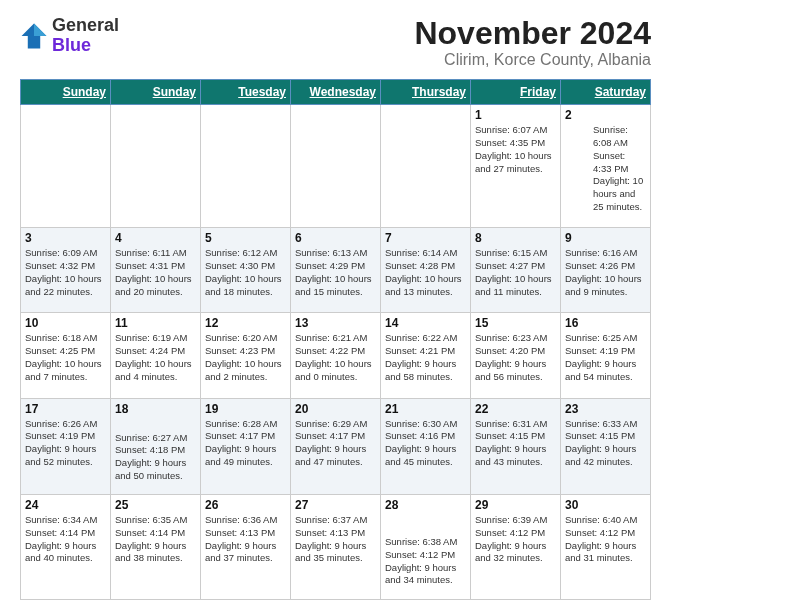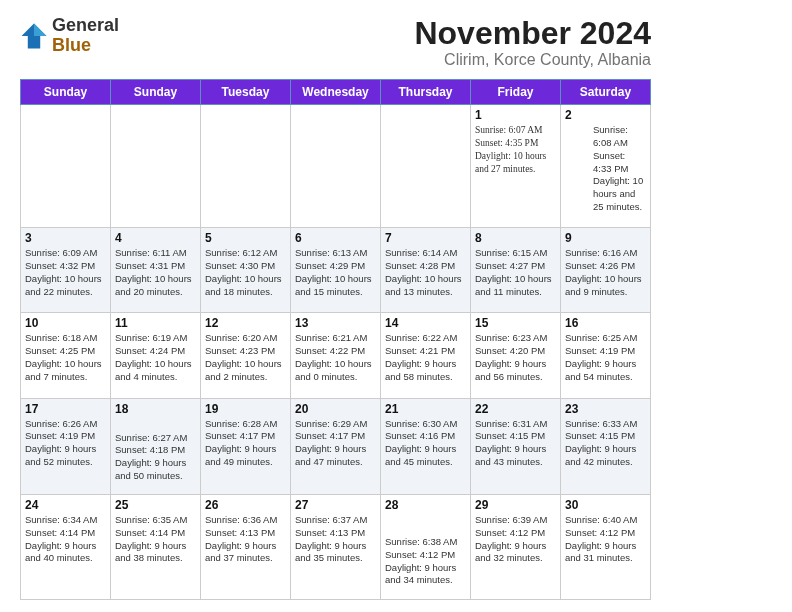--- a/index.html
+++ b/index.html
@@ -27,21 +27,21 @@
       display: flex;
       align-items: center;
       gap: 4px;
     }
     .logo-text {
       font-size: 18px;
       font-weight: bold;
       line-height: 1.1;
     }
     .logo-general { color: #333; }
-    .logo-blue { color: #a16207; }
+    .logo-blue { color: #6d28d9; }
     .logo-icon {
       width: 28px;
       height: 28px;
     }
     .title-block {
       text-align: right;
     }
     .month-title {
       font-size: 32px;
       font-weight: bold;
@@ -53,27 +53,28 @@
       color: #737373;
     }
     .calendar {
       flex: 1;
       border: 1px solid #ccc;
       border-collapse: collapse;
       width: 100%;
       table-layout: fixed;
     }
     .calendar th {
-      background-color: #6d28d9;
+      background-color: #0f766e;
       color: #fff;
       font-size: 12px;
       font-weight: bold;
       padding: 5px 4px;
       border: 1px solid #5a8fc0;
-      text-align: center;
+      text-align: right;
+      text-decoration: underline;
     }
     .calendar td {
       border: 1px solid #ccc;
       vertical-align: top;
       padding: 3px 4px;
       font-size: 10px;
       color: #333;
       height: 78px;
     }
     .calendar td.even-row {
@@ -129,21 +130,21 @@
     </thead>
     <tbody id="calendar-body">
     <tr>
           <td class="odd-row"></td>
           <td class="odd-row"></td>
           <td class="odd-row"></td>
           <td class="odd-row"></td>
           <td class="odd-row"></td>
           <td class="odd-row">
             <div class="day-num">1</div>
-            <div class="day-info" style="white-space: pre-line; font-family: Liberation Serif, serif;">Sunrise: 6:07 AM
+            <div class="day-info" style="white-space: pre-line;">Sunrise: 6:07 AM
 Sunset: 4:35 PM
 Daylight: 10 hours and 27 minutes.</div>
           </td>
           <td class="odd-row">
             <div class="day-num">2</div>
             <div class="day-info" style="white-space: pre-line; margin-left: 28px;">Sunrise: 6:08 AM
 Sunset: 4:33 PM
 Daylight: 10 hours and 25 minutes.</div>
           </td>
         </tr>

